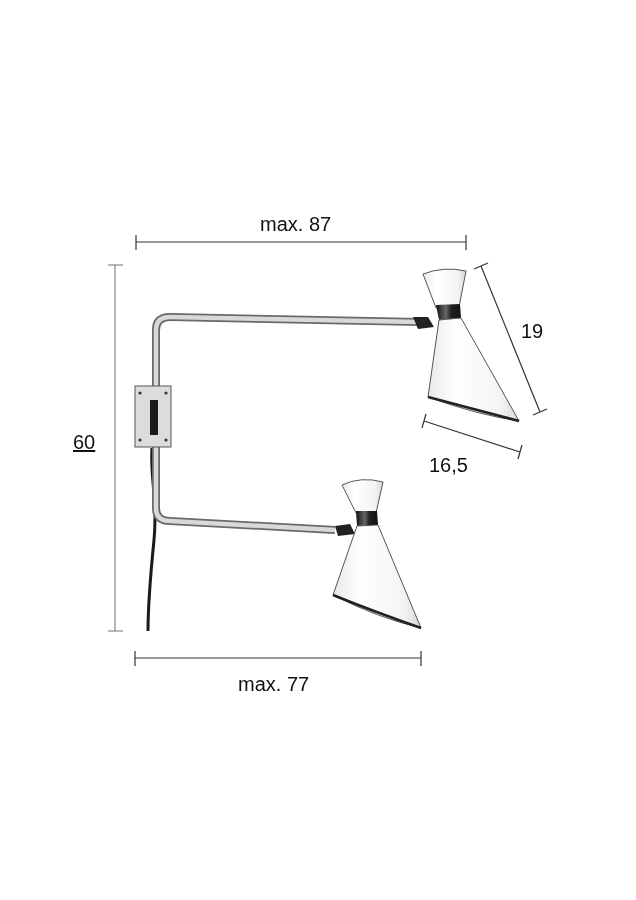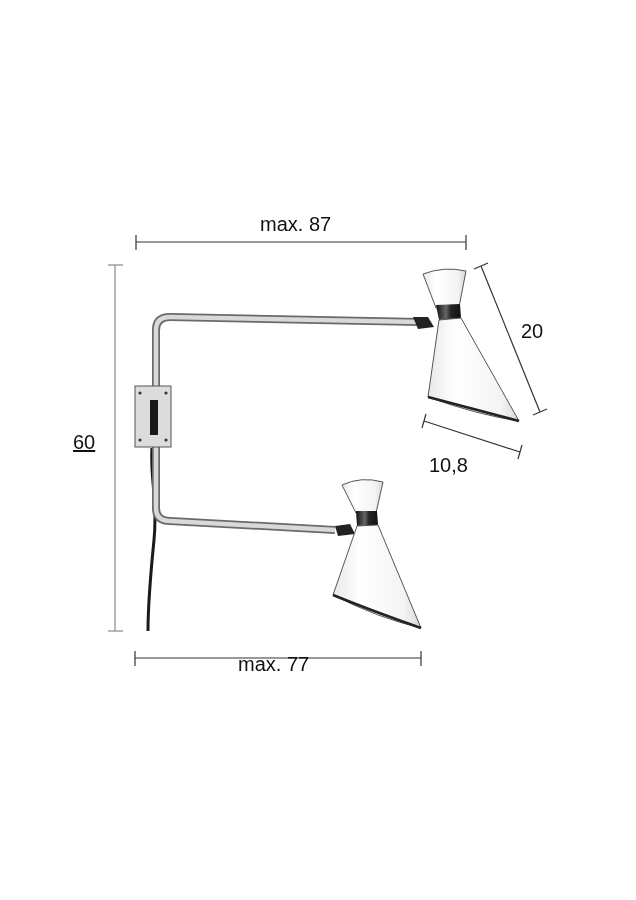--- a/index.html
+++ b/index.html
@@ -103,16 +103,16 @@
       <path d="M335 526 L350 524 L355 534 L338 536 Z" fill="#222"></path>
       <path d="M342 485 Q361 476 383 482 L376 513 L356 513 Z" fill="url(#shadeGrad)" stroke="#555" stroke-width="1"></path>
       <path d="M356 511 L377 511 L378 525 L357 526 Z" fill="url(#collarGrad)"></path>
       <path d="M357 526 L378 525 L421 628 Q378 618 333 595 Z" fill="url(#shadeGrad)" stroke="#555" stroke-width="1"></path>
       <path d="M333 595 Q375 612 421 628" fill="none" stroke="#222" stroke-width="2.5"></path>
     </g>
   </svg>
 
   <div class="label" style="left:260px; top:214px;">max. 87</div>
   <div class="label" style="left:73px; top:432px;text-decoration:underline;">60</div>
-  <div class="label" style="left:521px; top:321px;">20</div>
-  <div class="label" style="left:429px; top:455px;">10,8</div>
-  <div class="label" style="left:238px; top:654px;text-align:right;">max. 77</div>
+  <div class="label" style="left:521px; top:321px;">19</div>
+  <div class="label" style="left:429px; top:455px;">16,5</div>
+  <div class="label" style="left:238px; top:674px;text-align:right;">max. 77</div>
 </div>
 
 </body></html>

